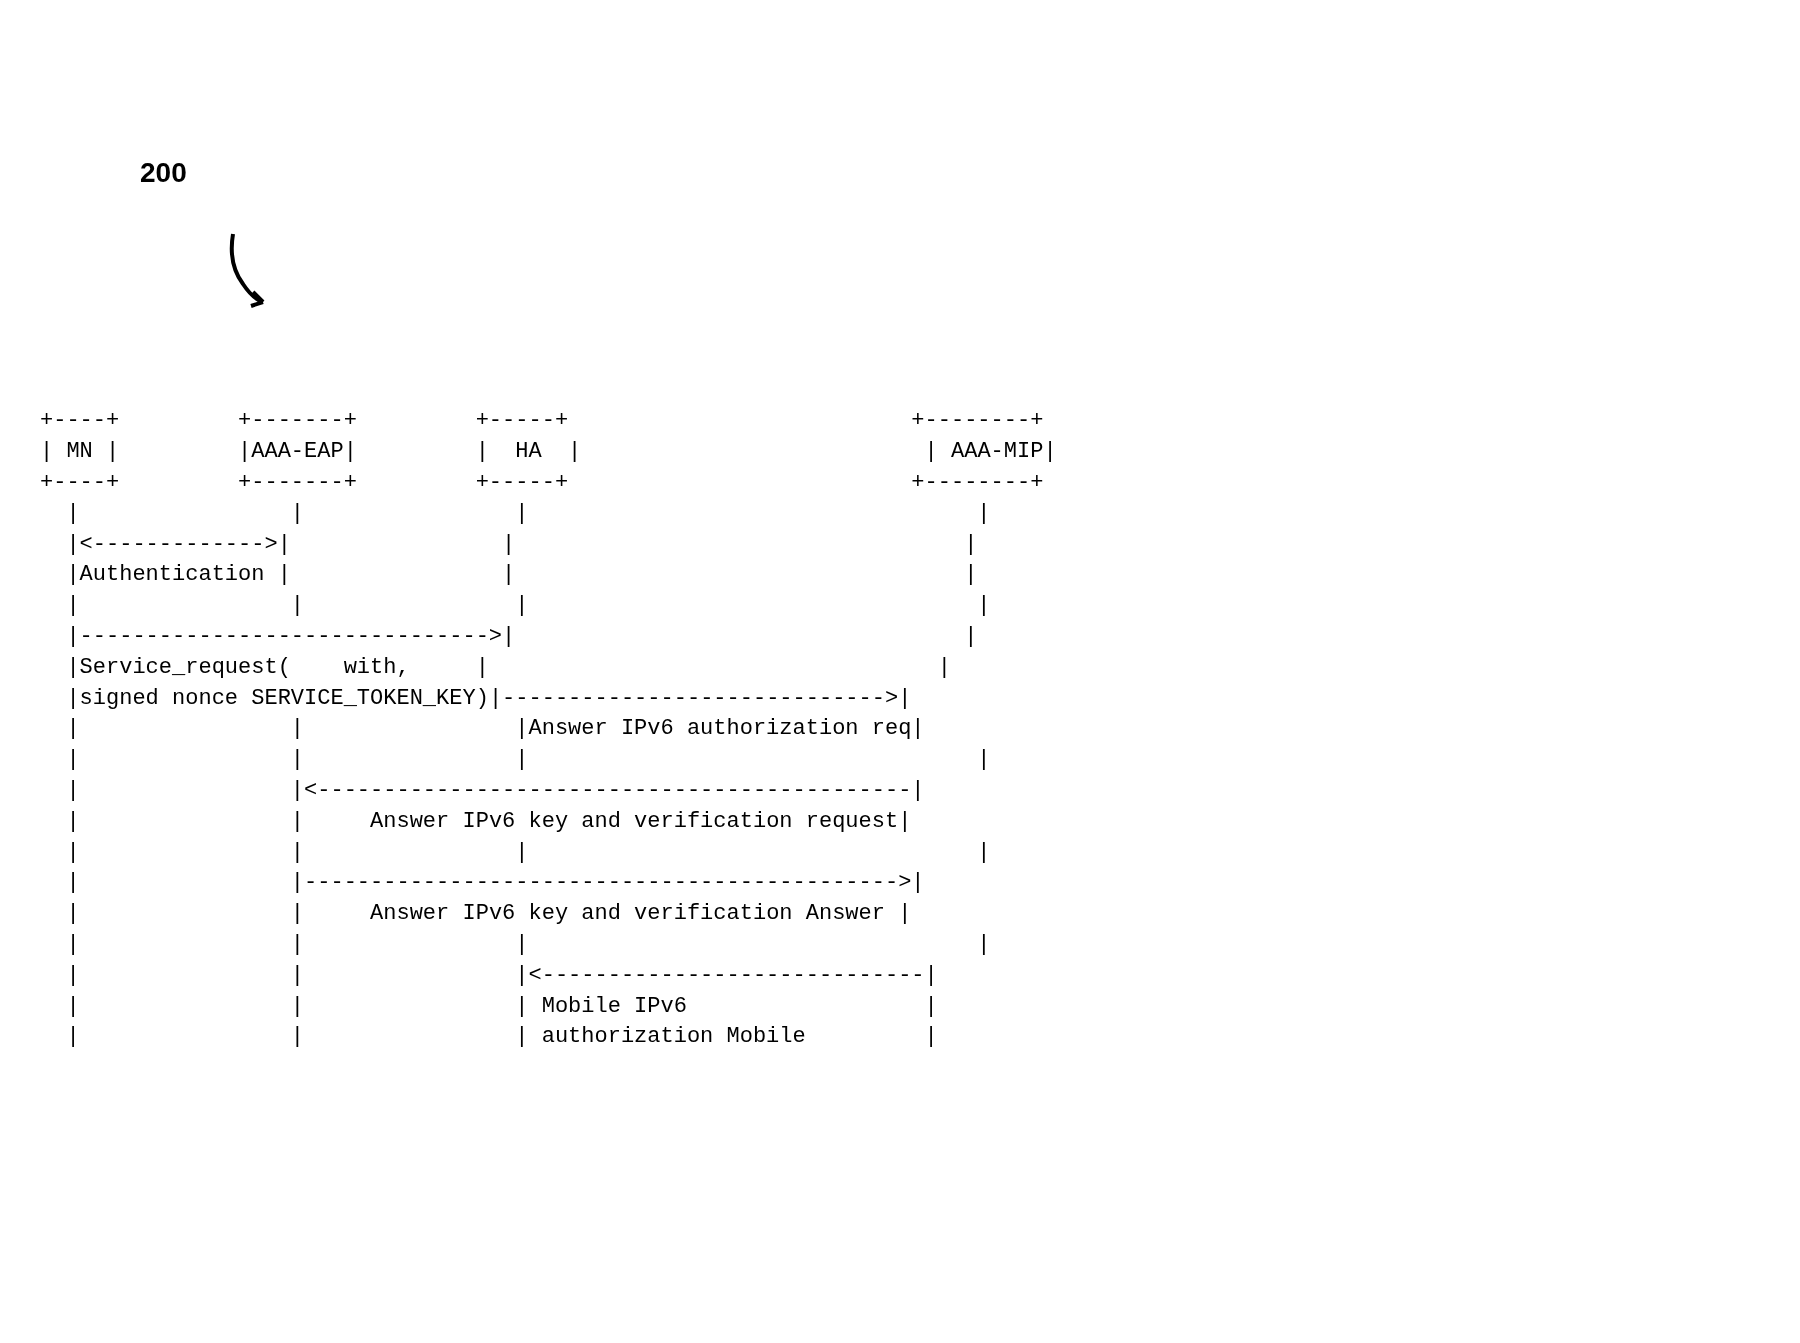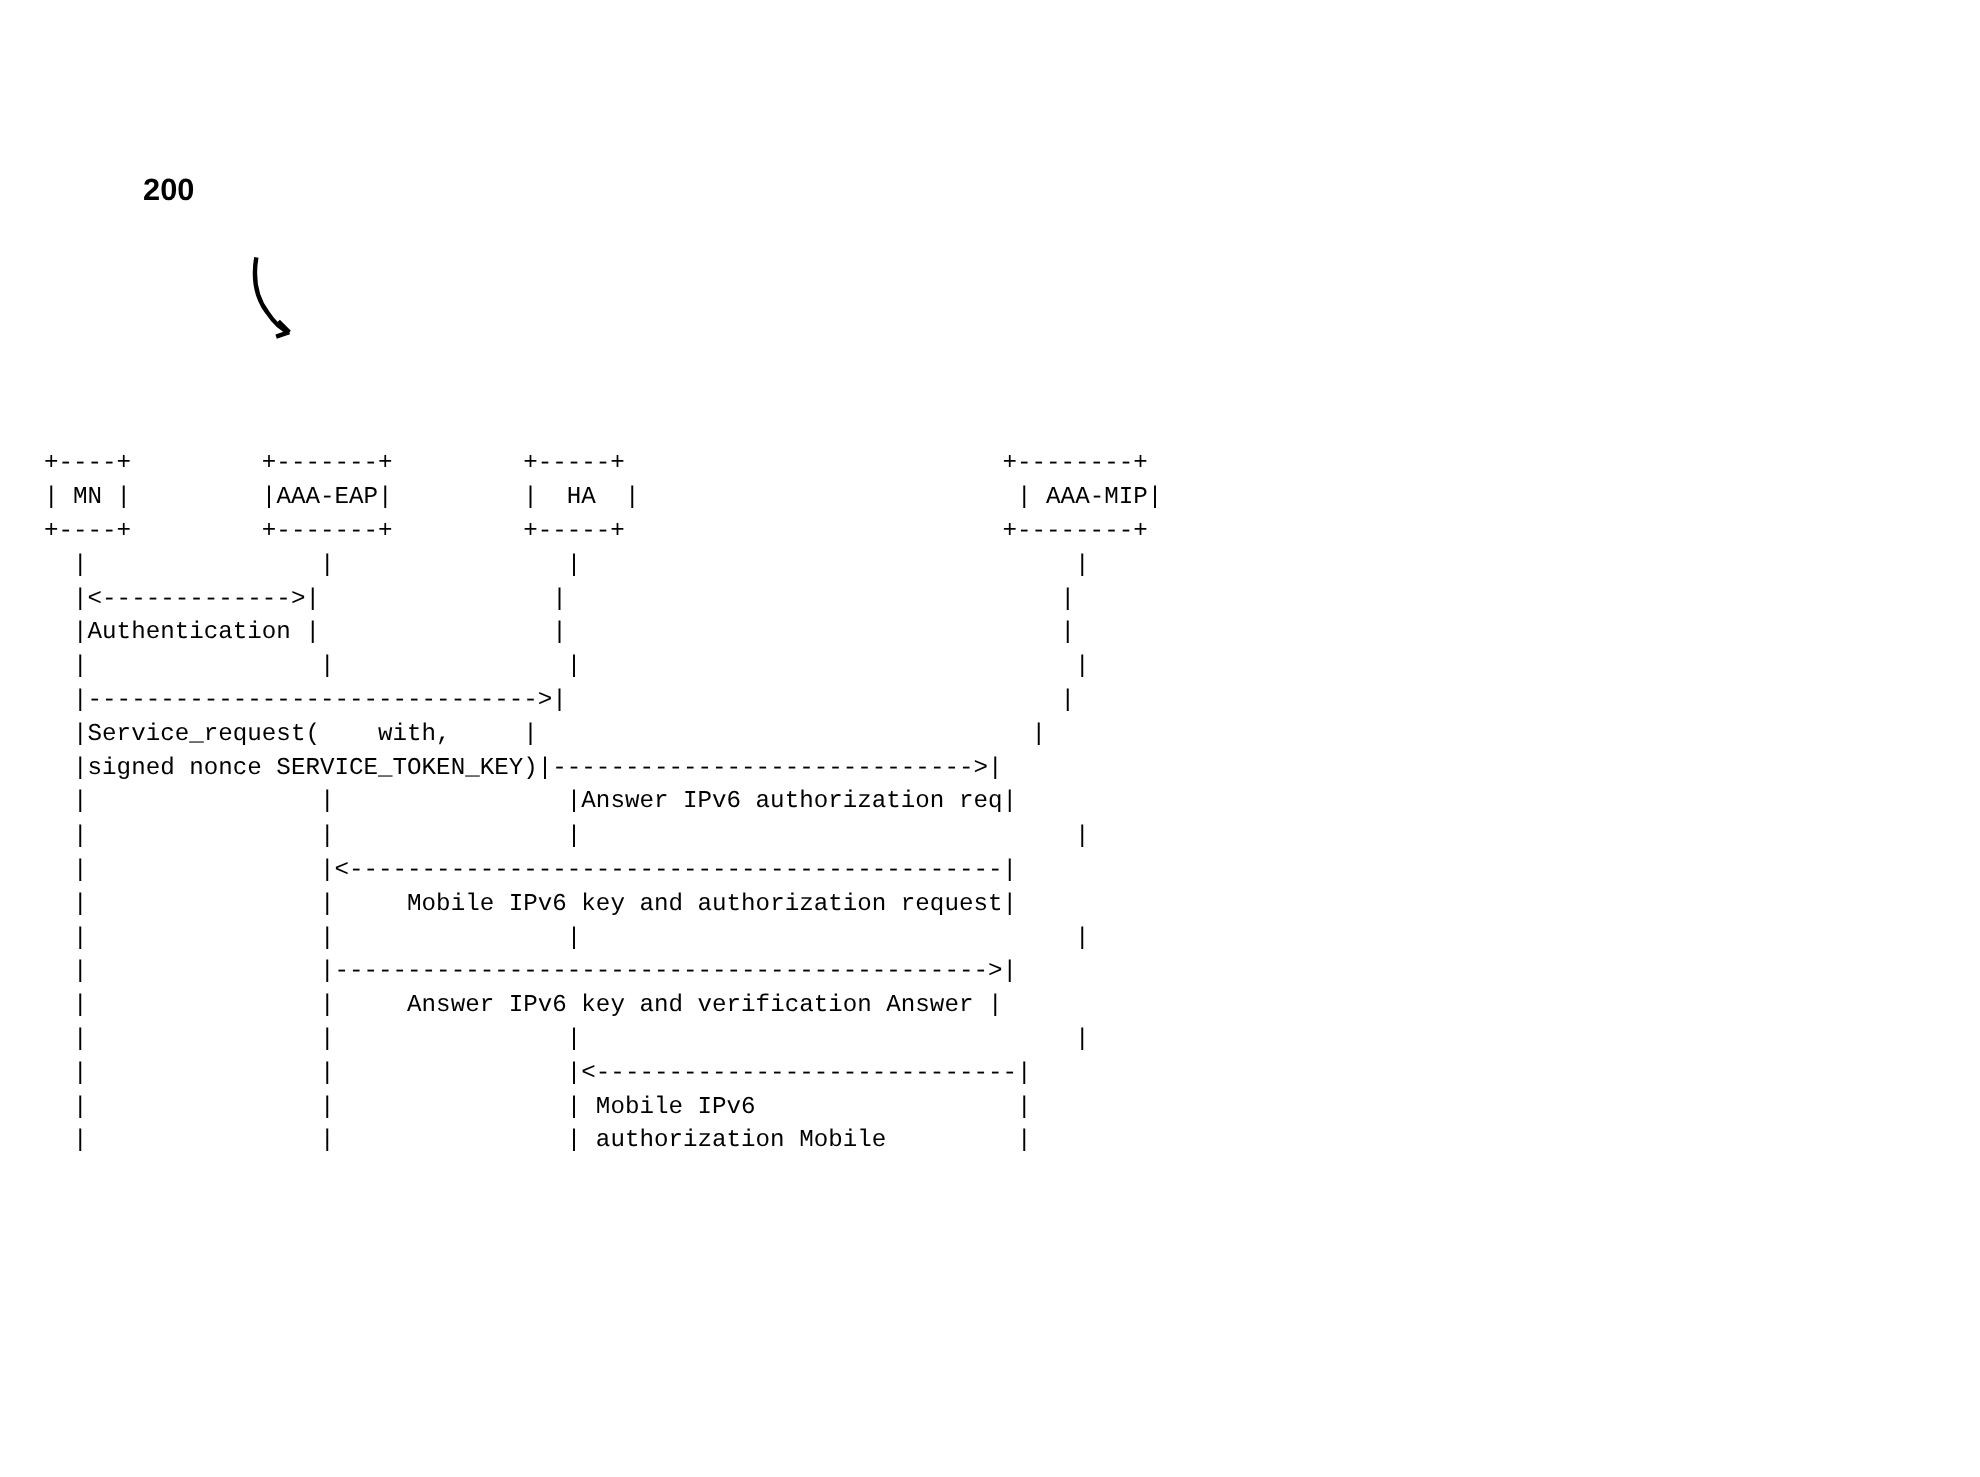--- a/index.html
+++ b/index.html
@@ -11,21 +11,21 @@
       line-height: 1.4;
       white-space: pre;
       color: #000;
     }
     .container {
       position: relative;
     }
     .figure-label {
       position: absolute;
       top: -10px;
-      left: 90px;
+      left: 100px;
       font-family: Arial, sans-serif;
       font-weight: bold;
       font-size: 28px;
     }
     .curve-arrow {
       position: absolute;
       top: 30px;
       left: 130px;
     }
     .diagram {
@@ -51,21 +51,21 @@
   |                |                |                                  |
   |&lt;-------------&gt;|                |                                  |
   |<span>Authentication</span> |                |                                  |
   |                |                |                                  |
   |-------------------------------&gt;|                                  |
   |<span>Service_request(    with,</span>     |                                  |
   |<span>signed nonce SERVICE_TOKEN_KEY)</span>|-----------------------------&gt;|
   |                |                |<span>Answer IPv6 authorization req</span>|
   |                |                |                                  |
   |                |&lt;---------------------------------------------|
-  |                |     <span>Mobile IPv6 key and authorization request</span>|
+  |                |     <span>Answer IPv6 key and verification request</span>|
   |                |                |                                  |
   |                |---------------------------------------------&gt;|
   |                |     <span>Answer IPv6 key and verification Answer</span> |
   |                |                |                                  |
   |                |                |&lt;-----------------------------|
   |                |                | <span>Mobile IPv6</span>                  |
   |                |                | <span>authorization Mobile</span>         |</div>
 </div>
 
 

